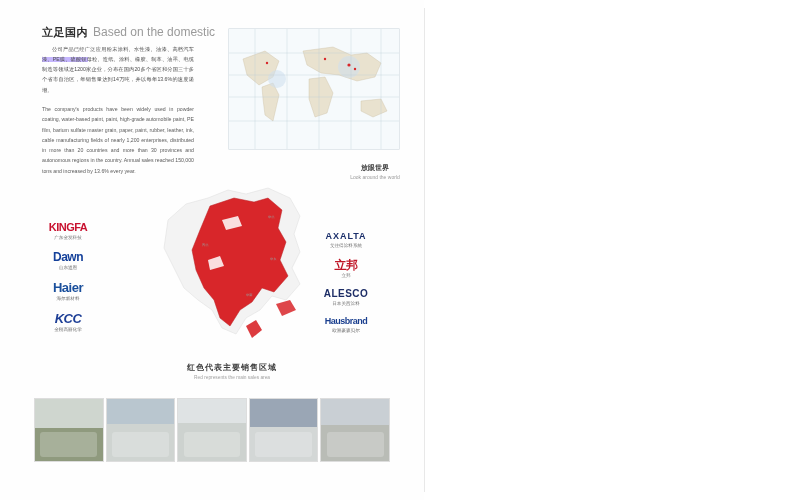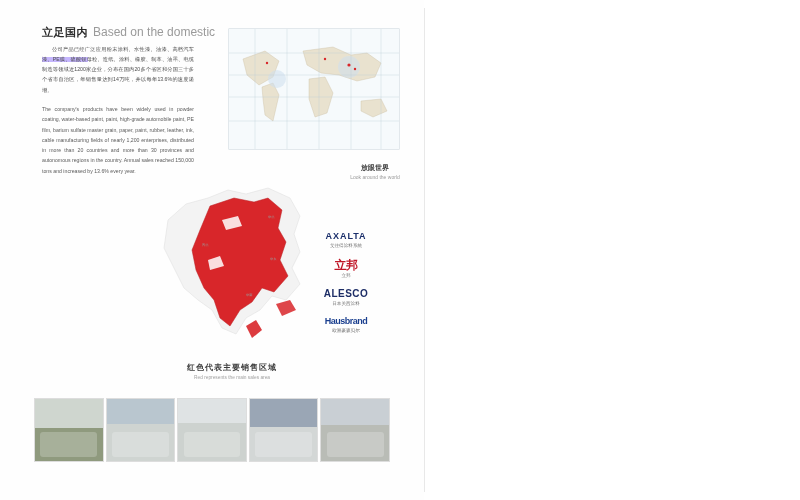--- a/index.html
+++ b/index.html
@@ -143,20 +143,38 @@
           <text x="96" y="128">华南</text>
             <text x="52" y="78">西北</text>
         </g>
       </svg>
     </div>
     <div class="china-cap">
       <div class="cn">红色代表主要销售区域</div>
       <div class="en">Red represents the main sales area</div>
     </div>
 
+    <div class="logo-col left-col">
+      <div class="logo kingfa">
+        <div class="mark">KINGFA</div>
+        <div class="sub">广东金发科技</div>
+      </div>
+      <div class="logo dawn">
+        <div class="mark">Dawn</div>
+        <div class="sub">山东道恩</div>
+      </div>
+      <div class="logo haier">
+        <div class="mark">Haier</div>
+        <div class="sub">海尔新材料</div>
+      </div>
+      <div class="logo kcc">
+        <div class="mark">KCC</div>
+        <div class="sub">金刚高丽化学</div>
+      </div>
+    </div>
 
     <div class="logo-col right-col">
       <div class="logo axalta">
         <div class="mark">AXALTA</div>
         <div class="sub">艾仕得涂料系统</div>
       </div>
       <div class="logo nippon">
         <div class="mark">立邦</div>
         <div class="sub">立邦</div>
       </div>

